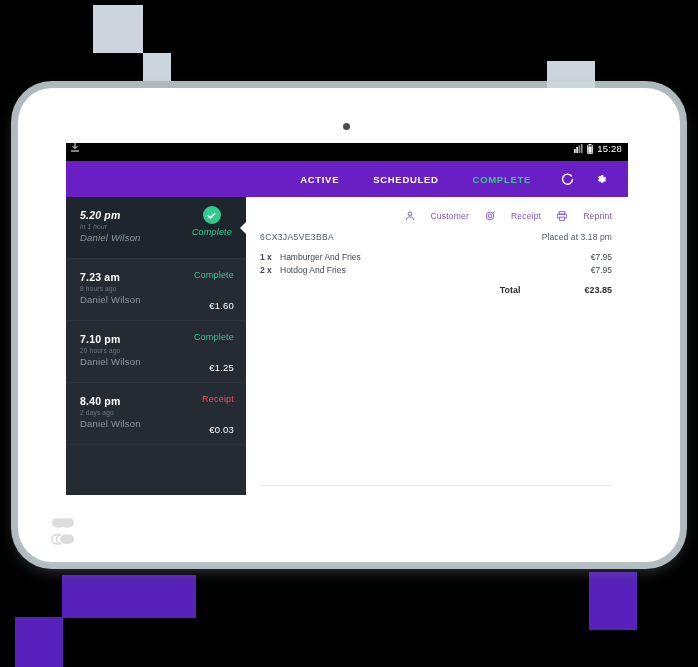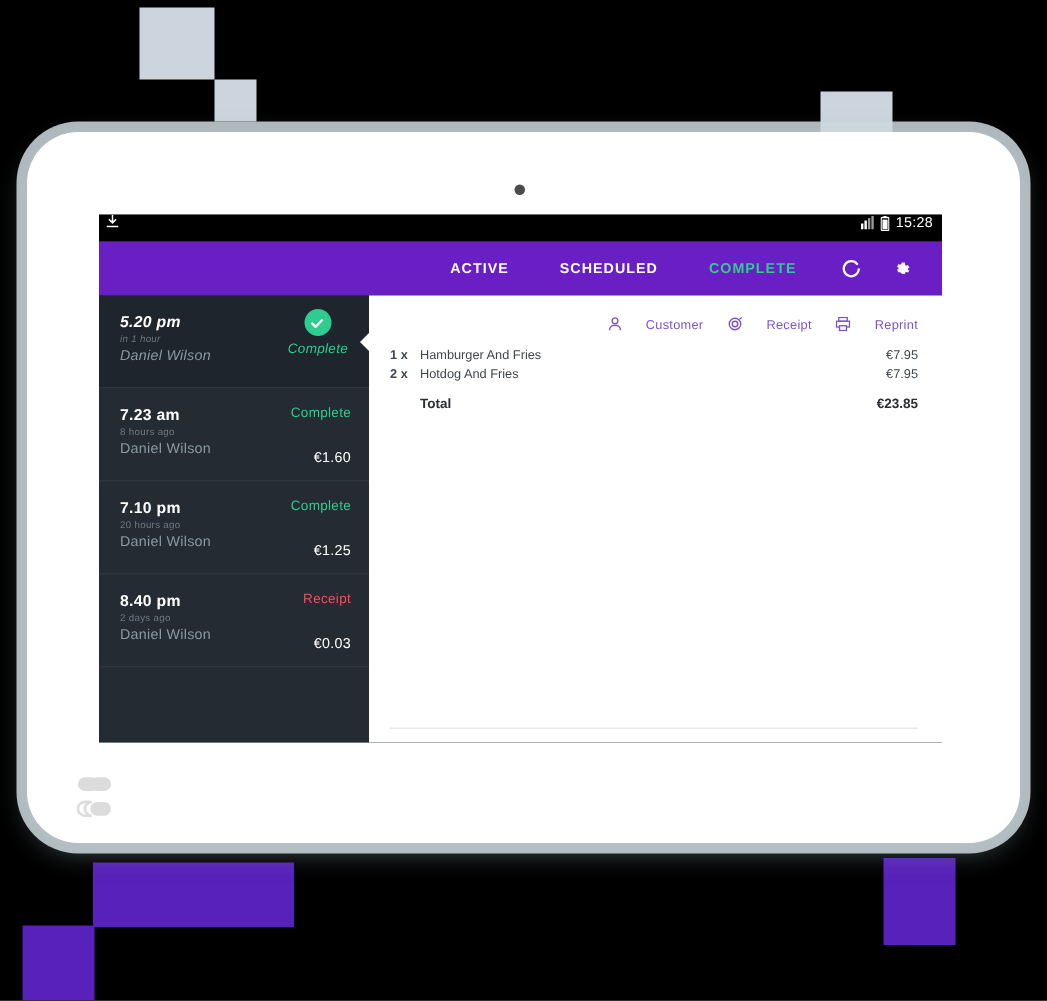--- a/index.html
+++ b/index.html
@@ -141,21 +141,21 @@
   #order-code { font-size: 8.5px; color: #4e5660; letter-spacing: .4px; }
   #placed-at { margin-left: auto; font-size: 8.5px; color: #4e5660; letter-spacing: .1px; }
   #order-notes { margin-top: 9px; font-size: 7.5px; color: #f0505a; letter-spacing: .1px; }
   #order-notes .notes-label { font-weight: bold; }
   #items-table { margin-top: 8px; width: 100%; border-collapse: collapse; }
   #items-table td { padding: 1.5px 0; font-size: 8.5px; color: #3f464e; }
   .item-qty { width: 20px; font-weight: bold; color: #2b2f33; }
   .item-name { color: #4a525b; }
   .item-price { text-align: right; color: #3f464e; }
   #total-row td { padding-top: 9px; font-weight: bold; font-size: 9px; color: #2b2f33; }
-  #total-row .total-label { padding-right: 7px; }
+  #total-row .total-label { text-align: right; padding-right: 7px; }
   #detail-rule {
     position: absolute; left: 14px; right: 16px; bottom: 9px;
     height: 1px; background: #e4e7ea;
   }
 </style>
 </head>
 <body>
 
 <div id="stage">
 
@@ -303,20 +303,24 @@
                   <rect x="2.6" y="0.8" width="6.8" height="3" fill="none" stroke="#7b52cf" stroke-width="1.05"></rect>
                   <rect x="0.8" y="3.8" width="10.4" height="4.6" fill="none" stroke="#7b52cf" stroke-width="1.05"></rect>
                   <rect x="3.2" y="7.4" width="5.6" height="3.8" fill="#ffffff" stroke="#7b52cf" stroke-width="1.05"></rect>
                 </svg>
                 <span>Reprint</span>
               </div>
 
             </div>
           </div>
 
+          <div id="detail-meta">
+            <div id="order-code">6CX3JA5VE3BBA</div>
+            <div id="placed-at">Placed at 3.18 pm</div>
+          </div>
 
 
           <table id="items-table">
             <tbody>
               <tr>
                 <td class="item-qty">1 x</td>
                 <td class="item-name">Hamburger And Fries</td>
                 <td class="item-price">€7.95</td>
               </tr>
               <tr>

